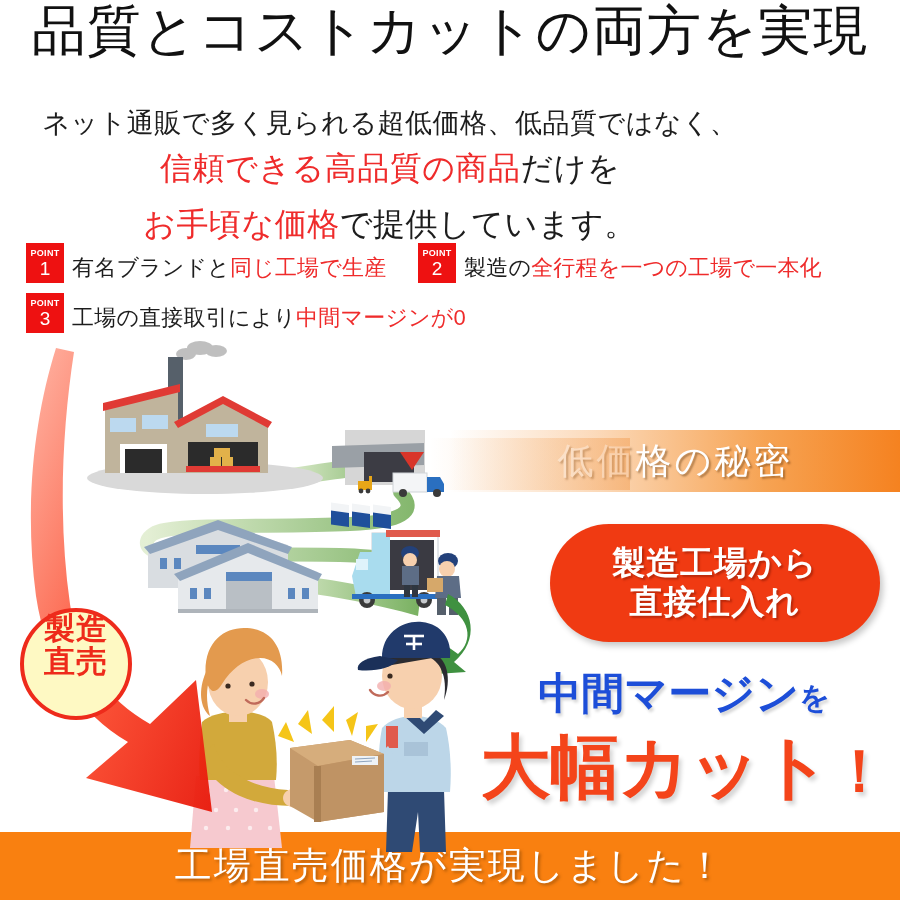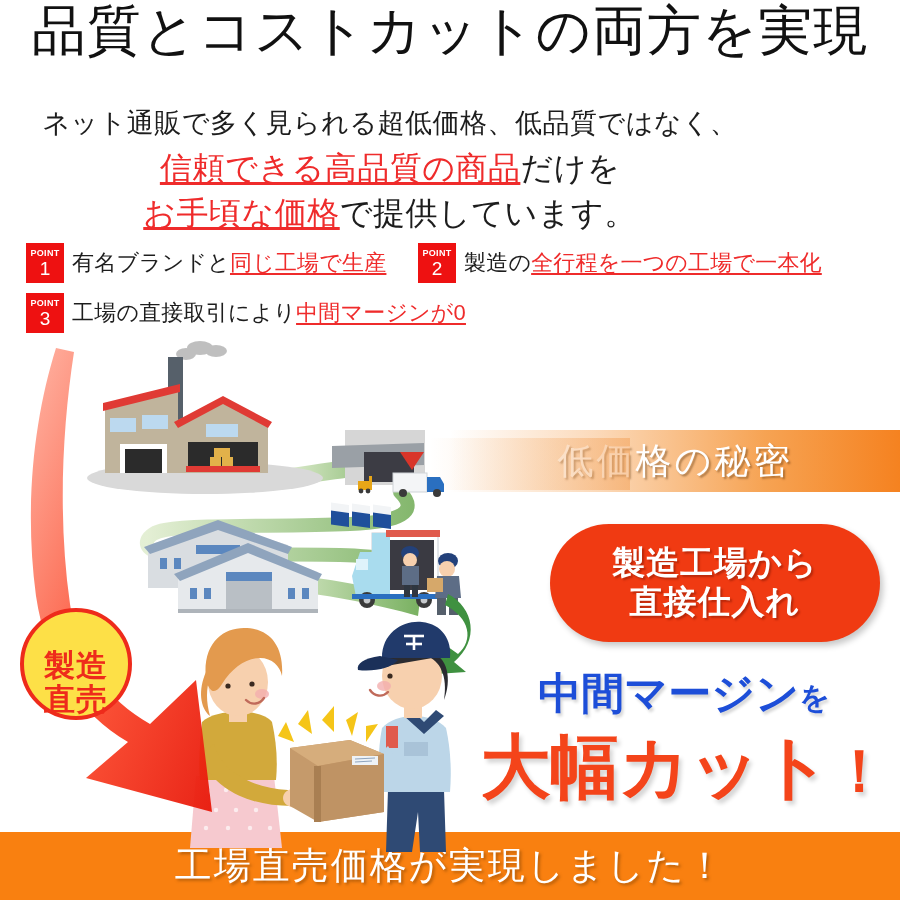--- a/index.html
+++ b/index.html
@@ -41,29 +41,29 @@
     width: 780px;
     text-align: center;
     white-space: nowrap;
     color: #1d1d1d;
     font-size: 27px;
     line-height: 1.0;
     letter-spacing: 0.5px;
   }
   .lead-1 { top: 110px; }
   .lead-2 { top: 152px; font-size: 32px; }
-  .lead-3 { top: 197px; font-size: 32px; }
-  .red-u    { color: #ef2b2b; text-decoration: underline; text-decoration-color: #ef2b2b; text-underline-offset: 3px; }
+  .lead-3 { top: 208px; font-size: 32px; }
+  .red-u    { color: #ef2b2b; text-decoration-color: #ef2b2b; text-underline-offset: 3px; }
   .blk      { color: #1d1d1d; }
 
   
   .point-row {
     position: absolute;
     display: flex;
-    align-items: center;
+    align-items: flex-end;
     white-space: nowrap;
   }
   .p1 { left: 26px;  top: 243px; }
   .p2 { left: 418px; top: 243px; }
   .p3 { left: 26px;  top: 293px; }
 
   .point-badge {
     width: 38px;
     height: 40px;
     background: #ee1111;
@@ -192,25 +192,25 @@
 
   
   .stamp {
     position: absolute;
     left: 20px;
     top: 608px;
     width: 104px;
     height: 104px;
     border: 4px solid #ee2b1b;
     border-radius: 50%;
-    background: #fde047;
+    background: #fef9c3;
     display: flex;
     flex-direction: column;
     align-items: center;
-    justify-content: flex-end;
+    justify-content: flex-start;
     z-index: 6;
   }
   .stamp span {
     color: #ee2b1b;
     font-size: 31px;
     font-weight: bold;
     line-height: 1.08;
     letter-spacing: 1px;
   }
 

